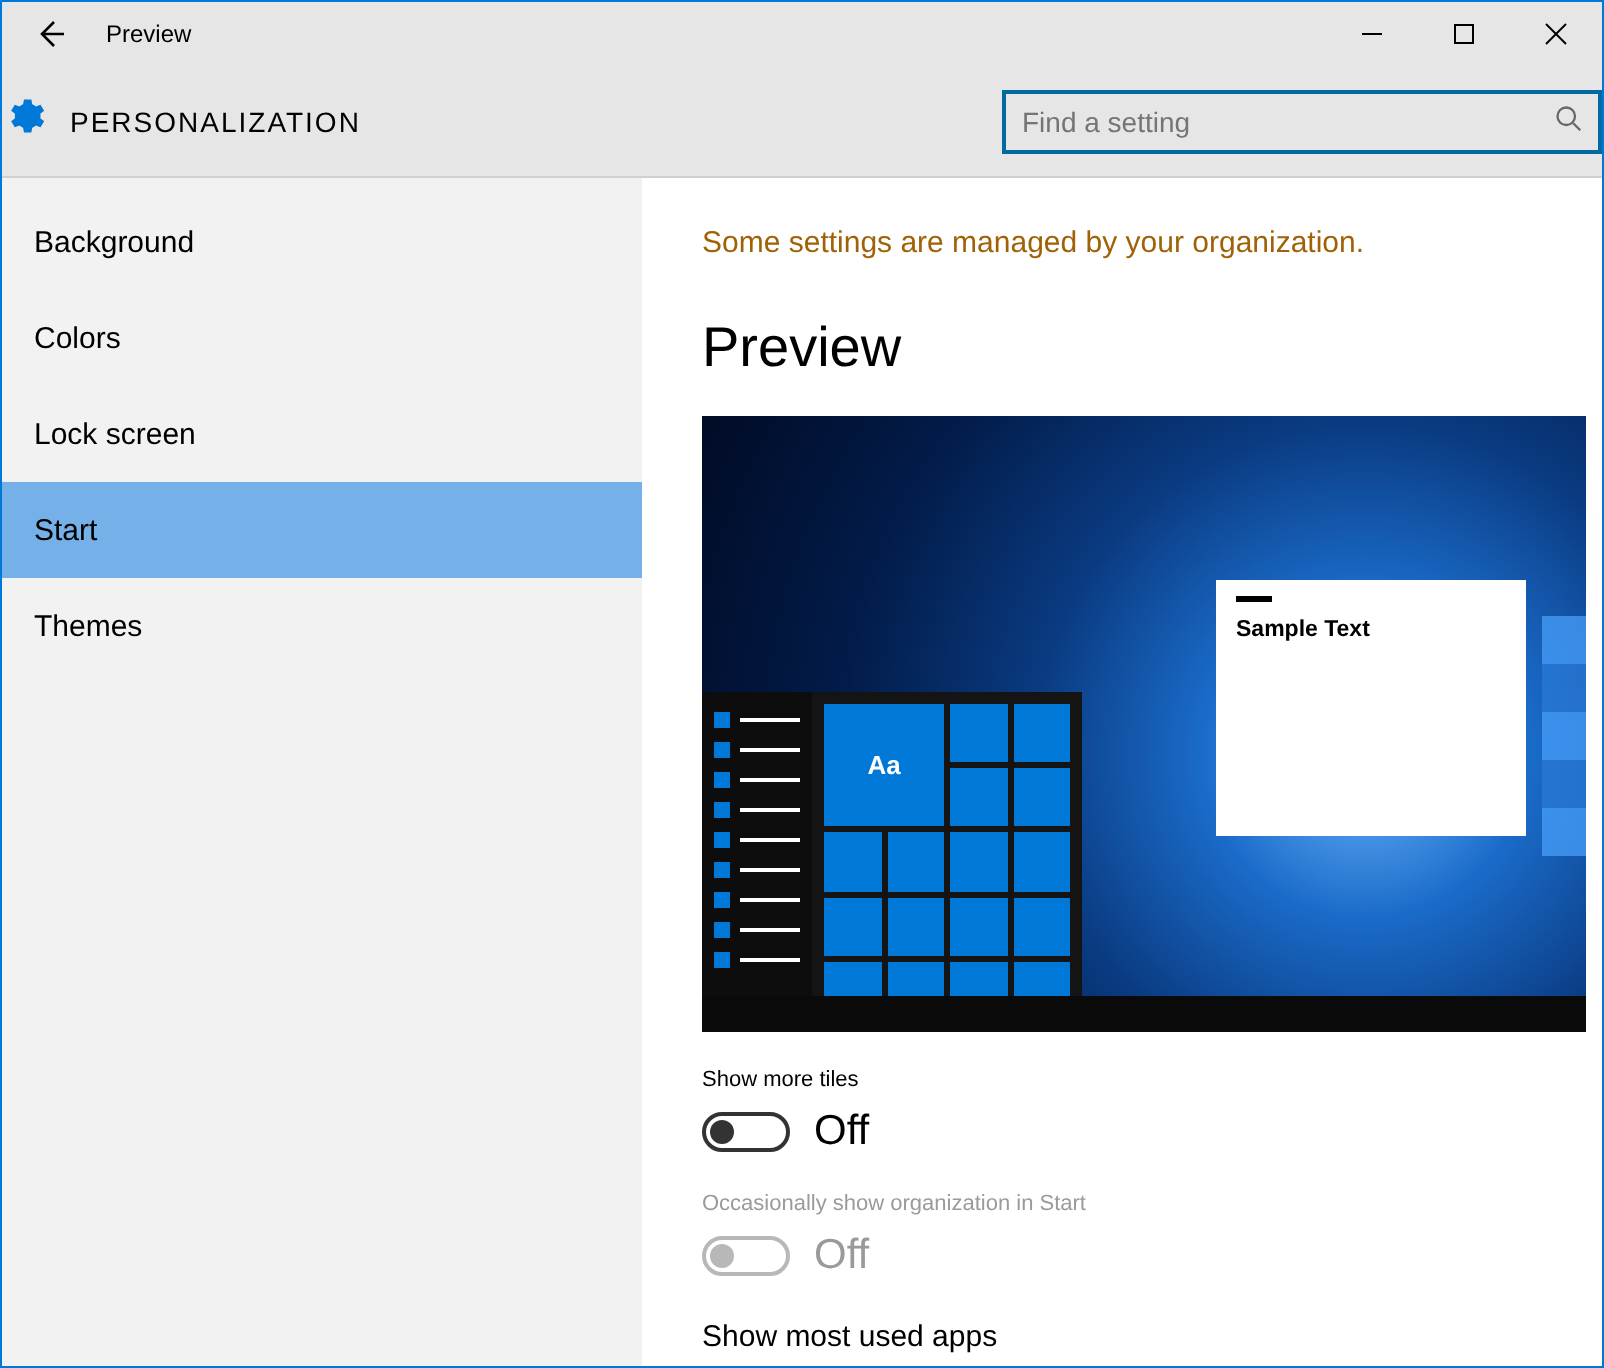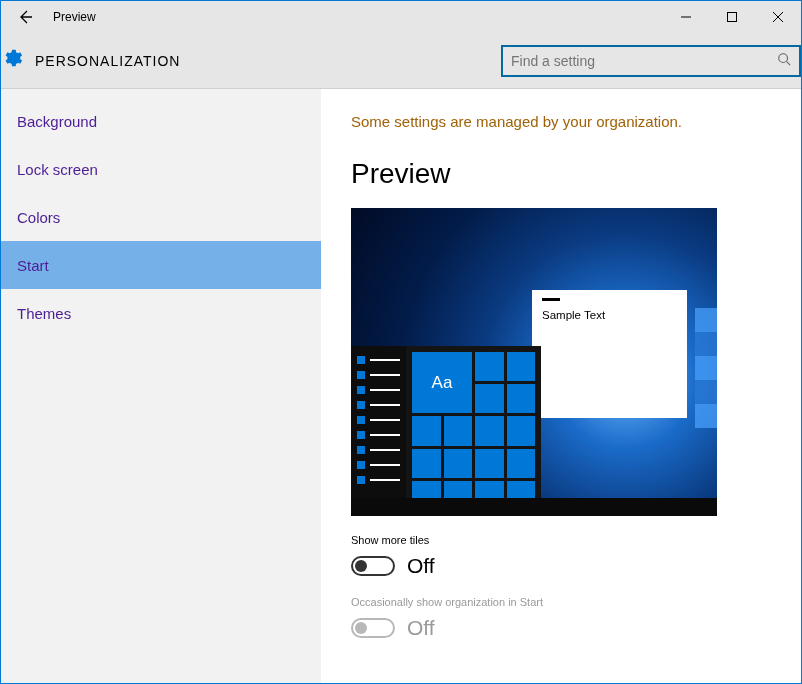--- a/index.html
+++ b/index.html
@@ -13,41 +13,41 @@
 
 .header { height: 56px; background:#e6e6e6; display:flex; align-items:center; padding: 0 0; border-bottom:1px solid #d0d0d0;}
 .header .gear { color:#0078d7; font-size:20px; margin-right:12px;}
 .header .section-title { font-size:14px; letter-spacing:1px; font-weight:400; flex:1;}
 .header .search-wrap { width:300px; height:32px; border:2px solid #0369a1; display:flex; align-items:center; padding:0 8px; background:#e6e6e6;}
 .header .search-wrap input { flex:1; border:none; outline:none; background:transparent; font-size:14px; color:#555;}
 .header .search-wrap .sicon { color:#666; font-size:14px;}
 
 .body { display:flex; height: calc(684px - 32px - 56px); }
 .sidebar { width: 320px; background:#f2f2f2; padding-top:8px;}
-.sidebar .item { height:48px; display:flex; align-items:center; padding-left:16px; font-size:15px; color:#4c1d95;}
+.sidebar .item { height:48px; display:flex; align-items:center; padding-left:16px; font-size:15px; color:#000000;}
 .sidebar .item.selected { background:#76b0e8; }
 
 .content { flex:1; padding: 24px 30px 0 30px; overflow:hidden; position:relative;}
 .notice { color:#a16207; font-size:15px; margin-bottom:28px;}
 .preview-title { font-size:28px; font-weight:300; margin-bottom:18px;}
 
-.preview-box { width:366px; height:308px; background: radial-gradient(circle at 75% 55%, #6fb8ff 0%, #1a6bc9 22%, #0a3a80 45%, #021c4a 70%, #010b25 100%); position:relative; overflow:hidden;}
+.preview-box { width:442px; height:308px; background: radial-gradient(circle at 75% 55%, #6fb8ff 0%, #1a6bc9 22%, #0a3a80 45%, #021c4a 70%, #010b25 100%); position:relative; overflow:hidden;font-weight:bold;}
 .win-stripes { position:absolute; right:0; top:100px; width:22px; height:120px; background: repeating-linear-gradient(180deg, #4aa3ff 0 24px, #2a7bd8 24px 48px); opacity:0.7;}
 .sample-window { position:absolute; right:30px; top:82px; width:155px; height:128px; background:#fff; padding:8px 10px;}
 .sample-window .sw-bar { width:18px; height:3px; background:#000; margin-bottom:8px;}
 .sample-window .sw-text { font-size:11.5px; color:#000;}
 
 .mini-start { position:absolute; left:0; bottom:0; width:190px; height:170px; display:flex;}
 .mini-left { width:55px; background:#0d0d0d; padding:10px 6px;}
 .mini-left .row { display:flex; align-items:center; margin-bottom:7px;}
 .mini-left .sq { width:8px; height:8px; background:#0078d7; margin-right:5px;}
 .mini-left .ln { height:2px; background:#fff; flex:1;}
 .mini-tiles { flex:1; background:#141414; padding:6px; display:grid; grid-template-columns: repeat(4, 1fr); grid-template-rows: repeat(5, 1fr); gap:3px;}
 .tile { background:#0078d7;}
-.tile.big { grid-column: span 2; grid-row: span 2; display:flex; align-items:center; justify-content:center; color:#fff; font-size:17px;}
+.tile.big { grid-column: span 2; grid-row: span 2; display:flex; align-items:center; justify-content:center; color:#fff; font-size:13px;}
 .taskbar { position:absolute; left:0; bottom:0; right:0; height:18px; background:#0a0a0a;}
 
 .setting-block { margin-top:18px;}
 .setting-label { font-size:11px; margin-bottom:8px;}
 .toggle-row { display:flex; align-items:center; gap:12px;}
 .toggle { width:44px; height:20px; border:2px solid #333; border-radius:20px; position:relative; background:#fff;}
 .toggle .knob { width:12px; height:12px; border-radius:50%; background:#333; position:absolute; top:2px; left:2px;}
 .toggle-state { font-size:21px;}
 .setting-block.disabled .setting-label,
 .setting-block.disabled .toggle-state { color:#9a9a9a;}
@@ -102,24 +102,24 @@
     </span>
   </div>
 </div>
 
 <div class="body">
   <div class="sidebar">
     <div class="item">
         <span>Background</span>
       </div>
     <div class="item">
+        <span>Colors</span>
+      </div>
+    <div class="item">
         <span>Lock screen</span>
-      </div>
-    <div class="item">
-        <span>Colors</span>
       </div>
     <div class="item selected">
         <span>Start</span>
       </div>
     <div class="item">
         <span>Themes</span>
       </div>
   </div>
 
   <div class="content">
@@ -207,14 +207,15 @@
     <div class="setting-block disabled">
       <div class="setting-label">Occasionally show organization in Start</div>
       <div class="toggle-row">
         <div class="toggle">
             <div class="knob"></div>
           </div>
         <div class="toggle-state">Off</div>
       </div>
     </div>
 
+    <div class="cutoff">Show most used apps</div>
   </div>
 </div>
 
 </body></html>

